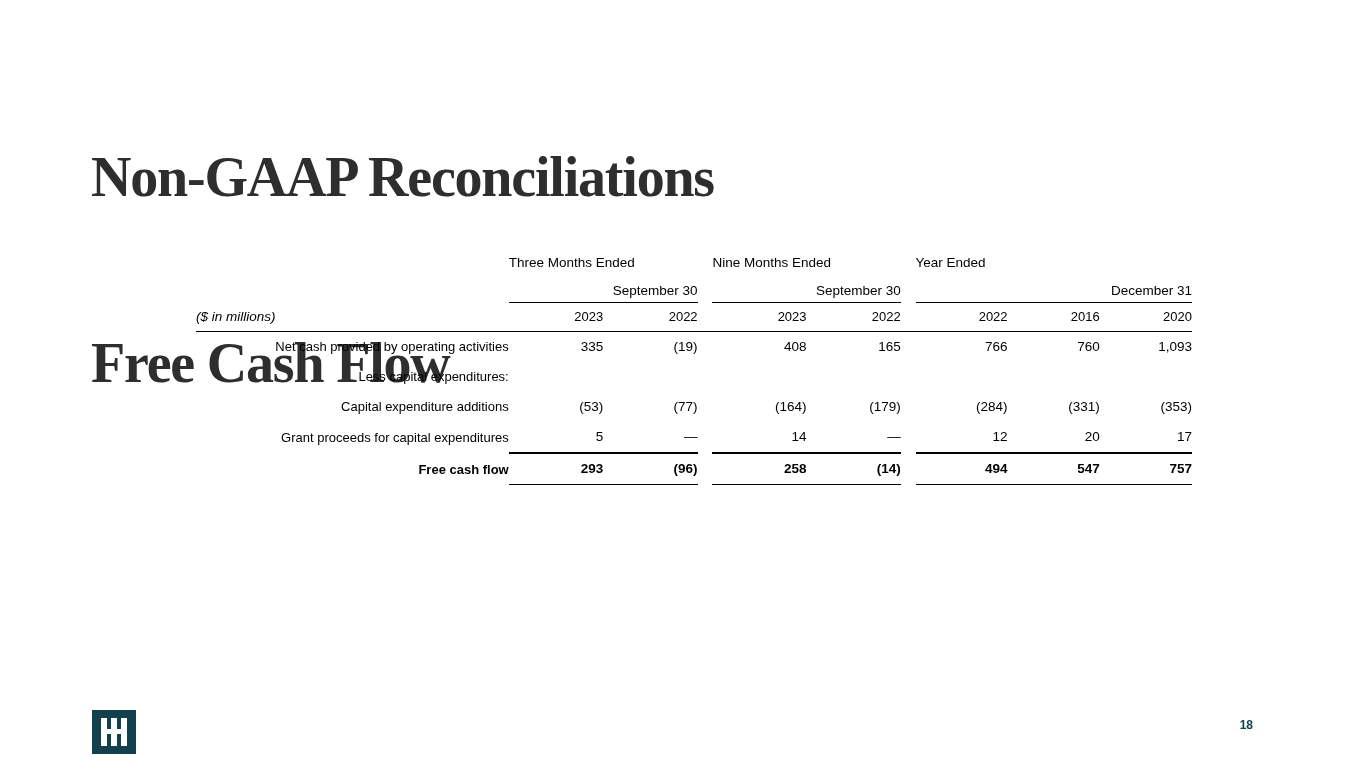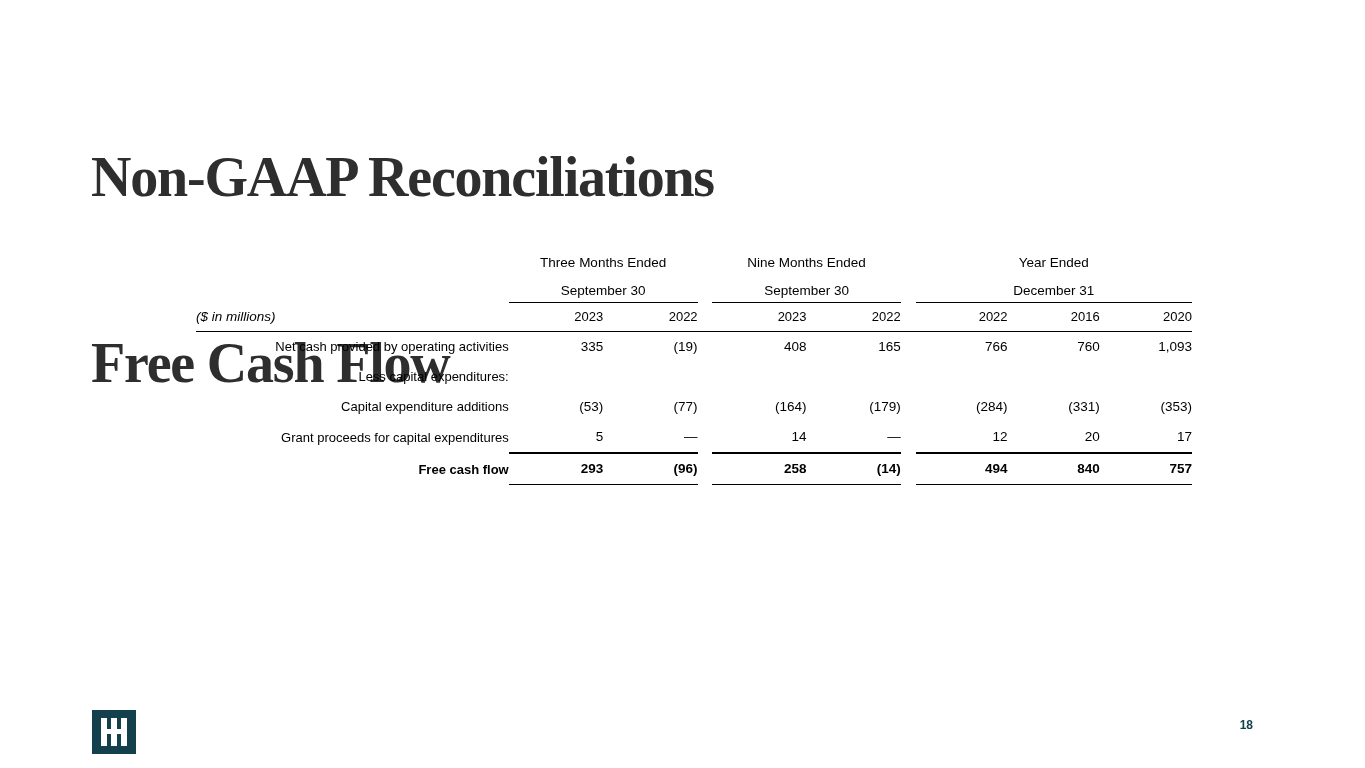--- a/index.html
+++ b/index.html
@@ -47,28 +47,28 @@
     white-space: nowrap;
   }
 
   
   .col-label { width: 318px; }
   .col-num   { width: 97px; }
   .col-gap   { width: 16px; }
 
   
   .grp-title {
-    text-align: center;
+    text-align: left;
     font-weight: bold;
     font-size: 13.5px;
     height: 26px;
     line-height: 26px;
   }
   .grp-sub {
-    text-align: center;
+    text-align: right;
     font-weight: bold;
     font-size: 13.5px;
     height: 26px;
     line-height: 22px;
     border-bottom: 1.3px solid #000;
   }
   .yr {
     text-align: right;
     font-weight: bold;
     font-size: 13px;
@@ -239,21 +239,21 @@
 
   <tr class="tot">
     <td class="row-label indent">Free cash flow</td>
     <td class="num rule-top rule-bot">293</td>
     <td class="num rule-top rule-bot">(96)</td>
     <td></td>
     <td class="num rule-top rule-bot">258</td>
     <td class="num rule-top rule-bot">(14)</td>
     <td></td>
     <td class="num rule-top rule-bot">494</td>
-    <td class="num rule-top rule-bot">840</td>
+    <td class="num rule-top rule-bot">547</td>
     <td class="num rule-top rule-bot">757</td>
   </tr>
 </tbody>
   </table>
 
 <div class="logo">
   <svg width="44" height="44" viewBox="0 0 44 44" aria-hidden="true">
     <rect x="0" y="0" width="44" height="44" fill="#14404e"></rect>
     <rect x="9" y="8" width="6" height="28" fill="#ffffff"></rect>
     <rect x="19" y="8" width="6" height="28" fill="#ffffff"></rect>

